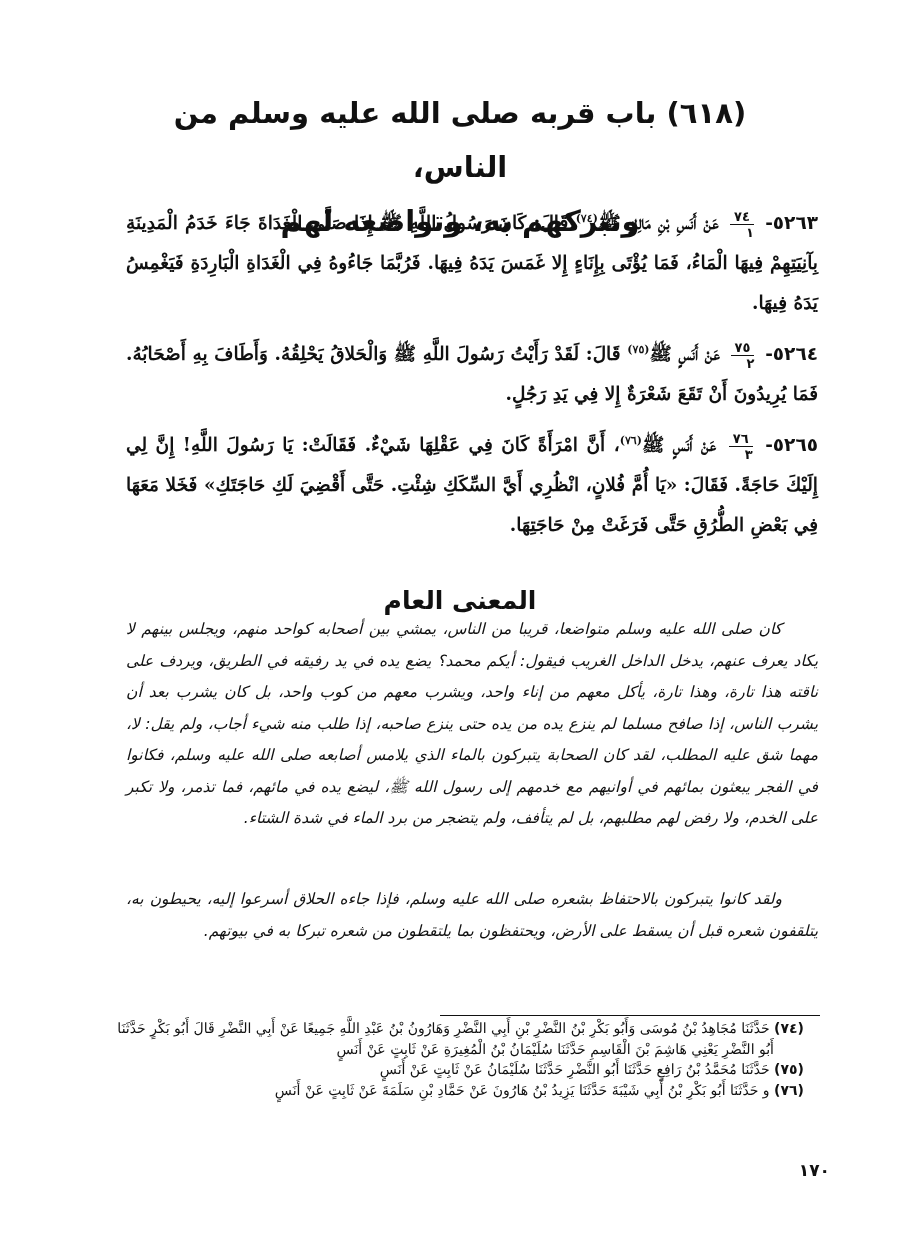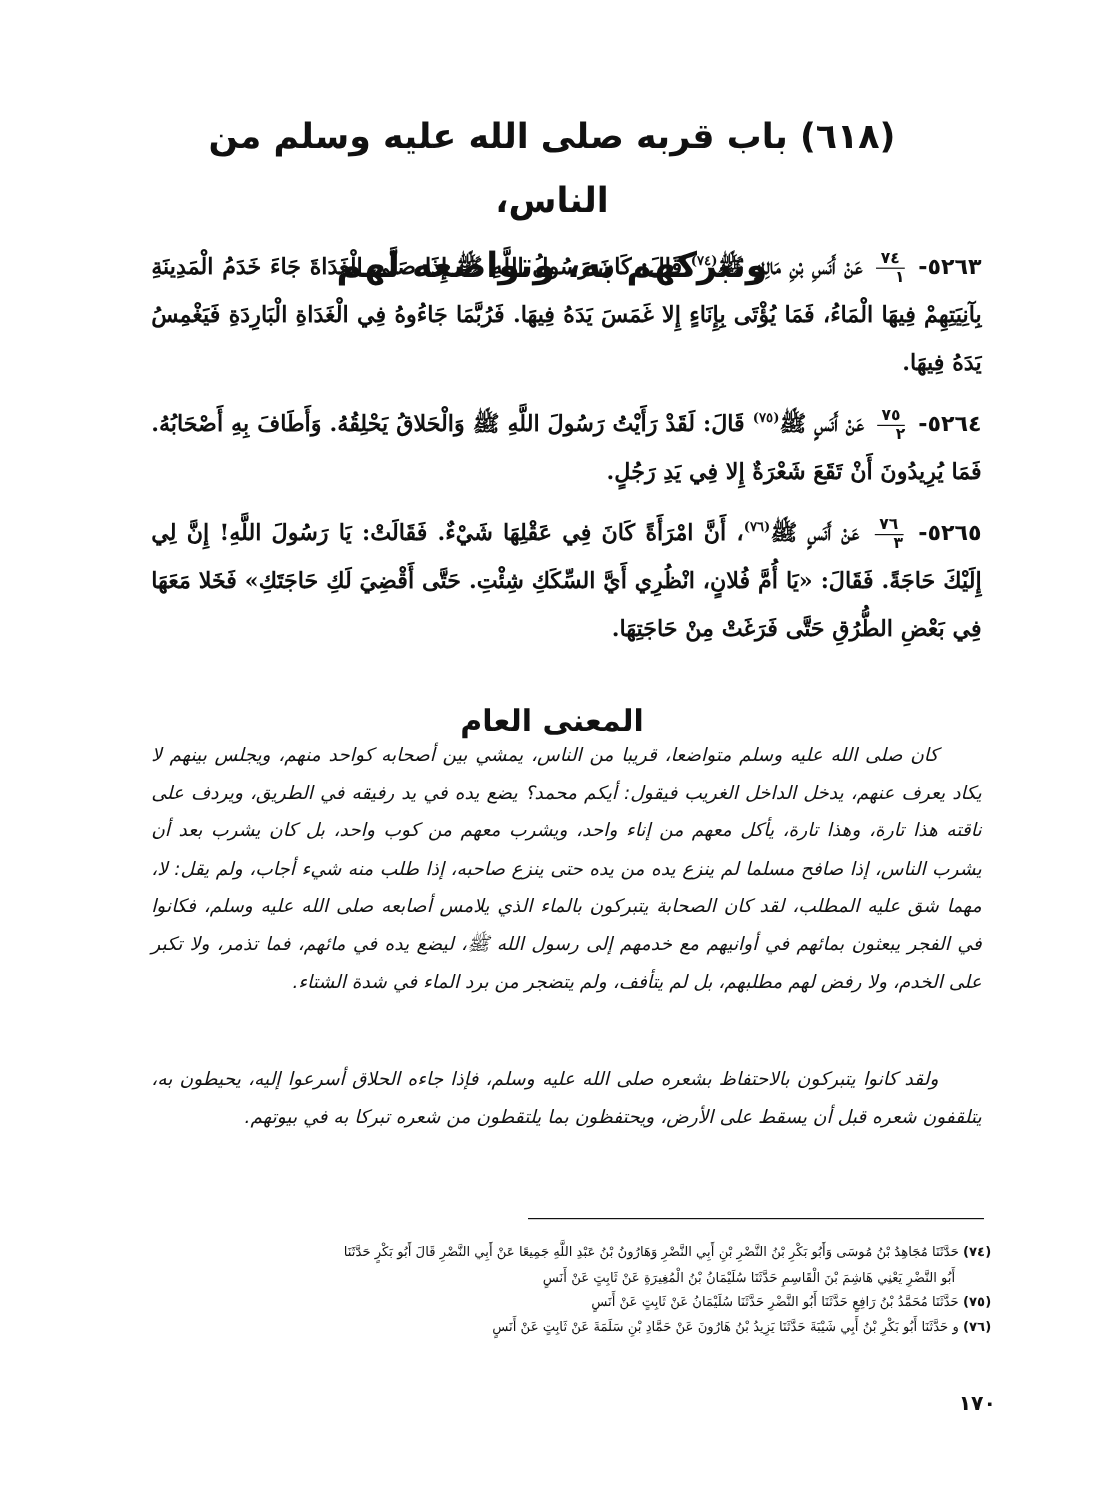--- a/index.html
+++ b/index.html
@@ -43,24 +43,23 @@
     font-size: 15.5px; line-height: 31.5px;
     text-indent: 36px;
     font-style: italic;
   }
 
   .fn-divider {
     position: absolute; left: 440px; width: 380px; top: 1015px; height: 0;
     border-top: 1.5px solid #111;
   }
   .footnotes {
-    position: absolute; left: 126px; width: 700px; top: 1018px;
-    font-family: "DejaVu Serif", serif; font-size: 11px; line-height: 20.5px;
+    position: absolute; left: 104px; width: 700px; top: 1018px;
+    font-family: "DejaVu Serif", serif; font-size: 14px; line-height: 20.5px;
     text-align: right;
-    margin-top: 16px;
   }
   .fn { margin: 0; padding-right: 0; }
   .fn .fn-num { font-family: "DejaVu Sans", sans-serif; font-weight: bold; }
   .fn.cont { padding-right: 30px; }
 
   .page-number {
     position: absolute; left: 770px; top: 1160px; width: 60px;
     text-align: right; font-family: "DejaVu Sans", sans-serif; font-weight: bold; font-size: 17px;
   }
 </style>

